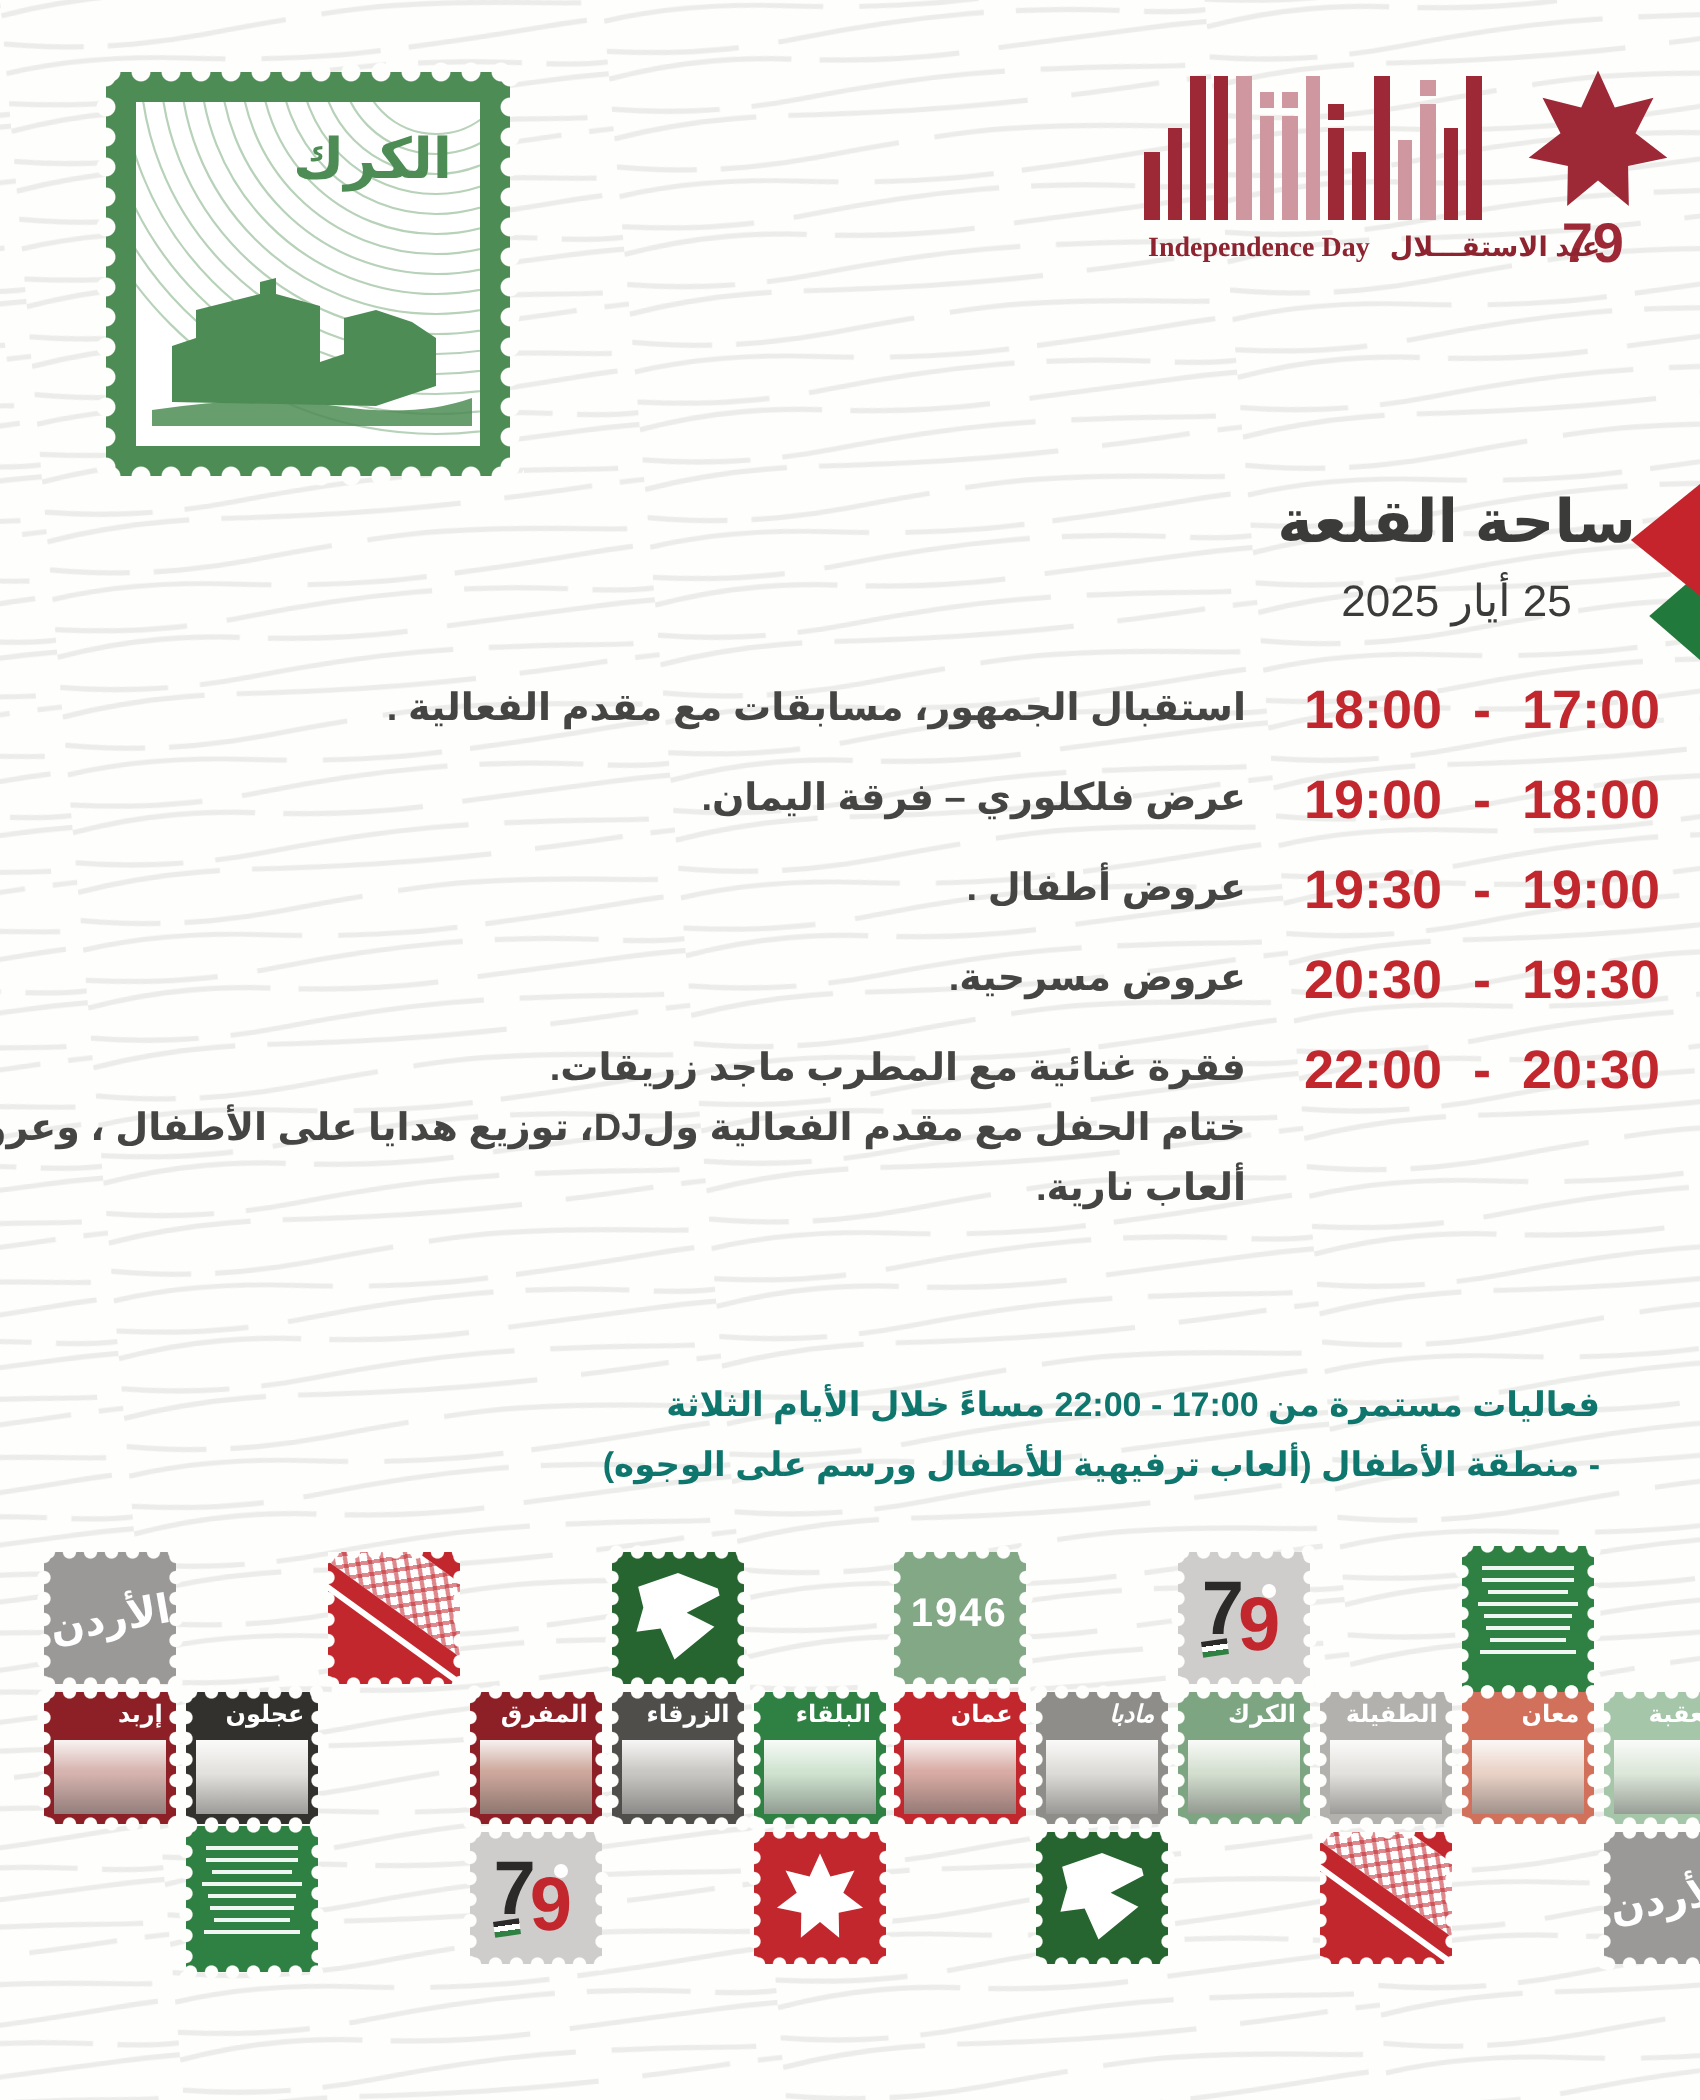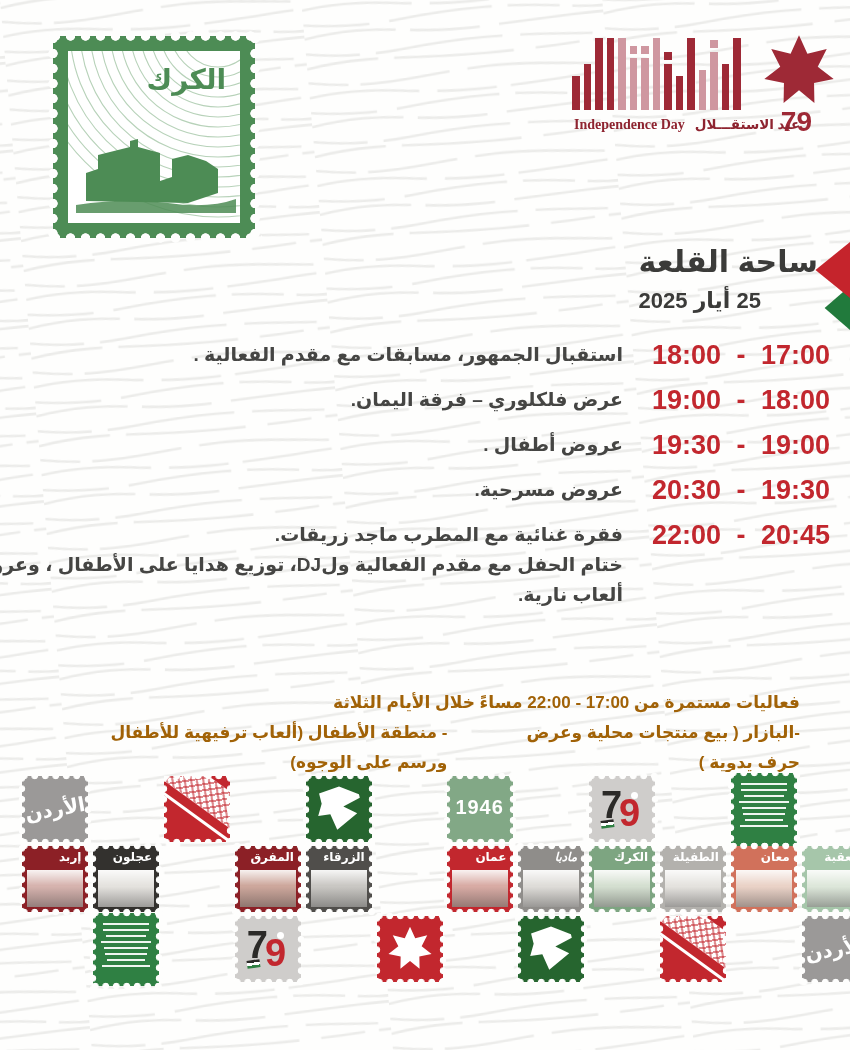--- a/index.html
+++ b/index.html
@@ -42,40 +42,40 @@
   .bar{width:7.5px;background:#9e2936;position:relative;}
   .bar.light{background:#cf97a0;}
   .bar.dot::before{content:"";position:absolute;left:0;width:7.5px;height:8px;top:-12px;background:inherit;}
   .logo-star{position:absolute;right:0;top:0;}
   .logo-79{position:absolute;right:24px;top:72px;font-size:28px;font-weight:bold;color:#9e2936;}
   .logo-sub{position:absolute;left:2px;top:82px;display:flex;gap:10px;align-items:baseline;}
   .logo-en{font-family:"Liberation Serif","DejaVu Serif",serif;font-weight:bold;font-size:14px;color:#8e2430;}
   .logo-ar{font-size:13.5px;font-weight:bold;color:#8e2430;direction:rtl;}
 
   
-  .venue{position:absolute;right:32px;top:244px;text-align:left;direction:rtl;}
+  .venue{position:absolute;right:32px;top:244px;text-align:center;direction:rtl;}
   .venue .vtitle{font-size:30px;font-weight:bold;color:#3b3b39;}
-  .venue .vdate{font-size:22px;font-weight:bold;color:#3b3b39;margin-top:9px;}
+  .venue .vdate{font-size:22px;font-weight:normal;color:#3b3b39;margin-top:9px;}
   .flag-red{position:absolute;right:0;top:242px;width:36px;height:56px;background:#c5242c;
     clip-path:polygon(100% 0,100% 100%,4% 50%);z-index:3;}
   .flag-green{position:absolute;right:0;top:286px;width:27px;height:44px;background:#217a3c;
     clip-path:polygon(100% 0,100% 100%,6% 50%);z-index:2;}
 
   
   .schedule{position:absolute;left:70px;right:5px;top:340px;direction:rtl;}
   .srow{display:flex;align-items:flex-start;margin-bottom:15px;}
   .time{width:208px;flex:0 0 auto;text-align:center;font-size:27px;font-weight:bold;
     color:#c2272e;line-height:30px;word-spacing:8px;direction:rtl;}
   .desc{flex:1;margin-right:14px;font-size:19px;font-weight:bold;color:#454543;
     line-height:30px;text-align:right;}
   .desc .xline{white-space:nowrap;}
 
   
   .notes{position:absolute;right:50px;left:40px;top:688px;direction:rtl;text-align:right;
-    color:#a16207;font-weight:bold;font-size:17px;line-height:30px;}
+    color:#0f766e;font-weight:bold;font-size:17px;line-height:30px;}
   .notes .nrow{display:flex;gap:58px;justify-content:flex-start;}
 
   
   .grid{position:absolute;left:0;top:774px;width:850px;height:212px;display:grid;
     grid-template-columns:repeat(12,70.83px);grid-template-rows:70px 70px 70px;
     justify-items:center;align-items:center;}
   .sq{width:66px;height:66px;background:var(--c,#888);}
   .city .clabel{position:absolute;top:4px;right:7px;color:#fff;font-weight:bold;
     font-size:12px;z-index:2;direction:rtl;}
   .city .photo{position:absolute;left:5px;right:5px;bottom:5px;height:37px;background-color:var(--p,#ddd);
@@ -199,33 +199,32 @@
     </div>
     <div class="srow">
       <div class="time">19:00 - 19:30</div>
       <div class="desc">عروض أطفال .</div>
     </div>
     <div class="srow">
       <div class="time">19:30 - 20:30</div>
       <div class="desc">عروض مسرحية.</div>
     </div>
     <div class="srow">
-      <div class="time">20:45 - 22:00</div>
+      <div class="time">20:30 - 22:00</div>
       <div class="desc">
         <div class="xline">فقرة غنائية مع المطرب ماجد زريقات.</div>
         <div class="xline">ختام الحفل مع مقدم الفعالية  ولDJ، توزيع هدايا على الأطفال ، وعروض</div>
         <div class="xline">ألعاب نارية.</div>
       </div>
     </div>
   </div>
 
   <div class="notes">
     <div>فعاليات مستمرة من 17:00 - 22:00 مساءً خلال الأيام الثلاثة</div>
     <div class="nrow">
-      <span>-البازار ( بيع منتجات محلية وعرض حرف يدوية )</span>
       <span>- منطقة الأطفال (ألعاب ترفيهية للأطفال ورسم على الوجوه)</span>
     </div>
   </div>
 
   <div class="grid">
 
     <div class="stamp sq jordan" style="grid-area: 1 / 1; --c: #9b9998;">
       <div class="jlabel">الأردن</div>
         <div class="perf"></div>
     </div>
@@ -276,20 +275,25 @@
     <div class="stamp sq city" style="grid-area: 2 / 4; --c: #8c2026; --p: #cda79c;">
       <div class="clabel">المفرق</div>
       <div class="photo"></div>
         <div class="perf"></div>
     </div>
     <div class="stamp sq city" style="grid-area: 2 / 5; --c: #504e4b; --p: #c9c7c3;">
       <div class="clabel">الزرقاء</div>
       <div class="photo"></div>
         <div class="perf"></div>
     </div>
+    <div class="stamp sq city" style="grid-area: 2 / 6; --c: #2f8043; --p: #cfe3d0;">
+      <div class="clabel">البلقاء</div>
+      <div class="photo"></div>
+        <div class="perf"></div>
+    </div>
     <div class="stamp sq city" style="grid-area: 2 / 7; --c: #c2272e; --p: #d8aba4;">
       <div class="clabel">عمان</div>
       <div class="photo"></div>
         <div class="perf"></div>
     </div>
     <div class="stamp sq city" style="grid-area: 2 / 8; font-style: italic; --c: #8f8d8a; --p: #dedcd8;">
       <div class="clabel">مادبا</div>
       <div class="photo"></div>
         <div class="perf"></div>
     </div>

